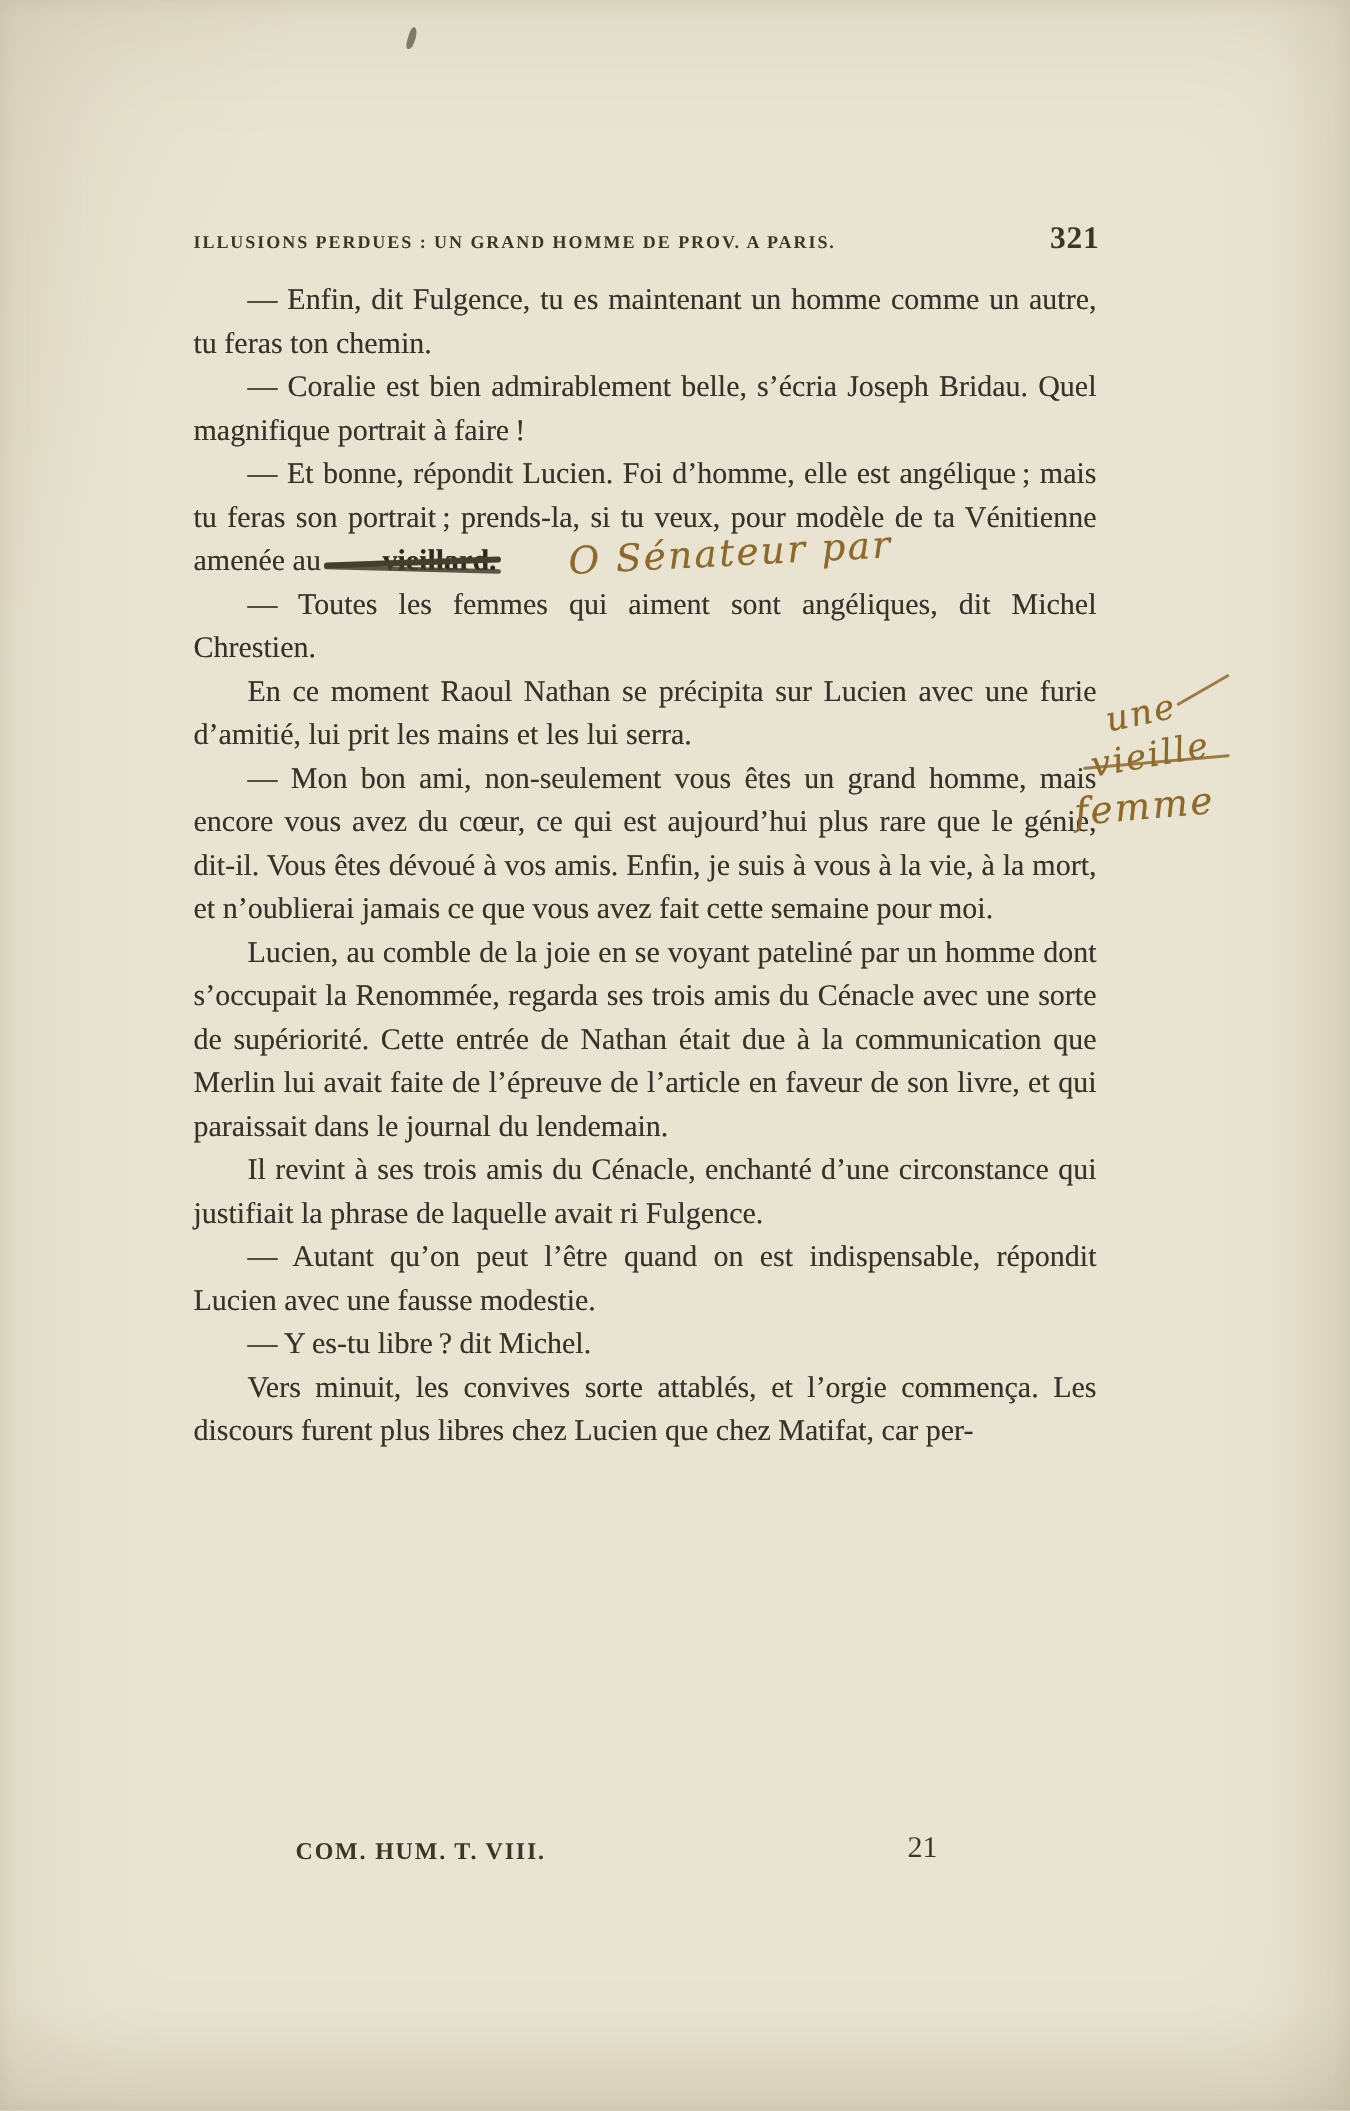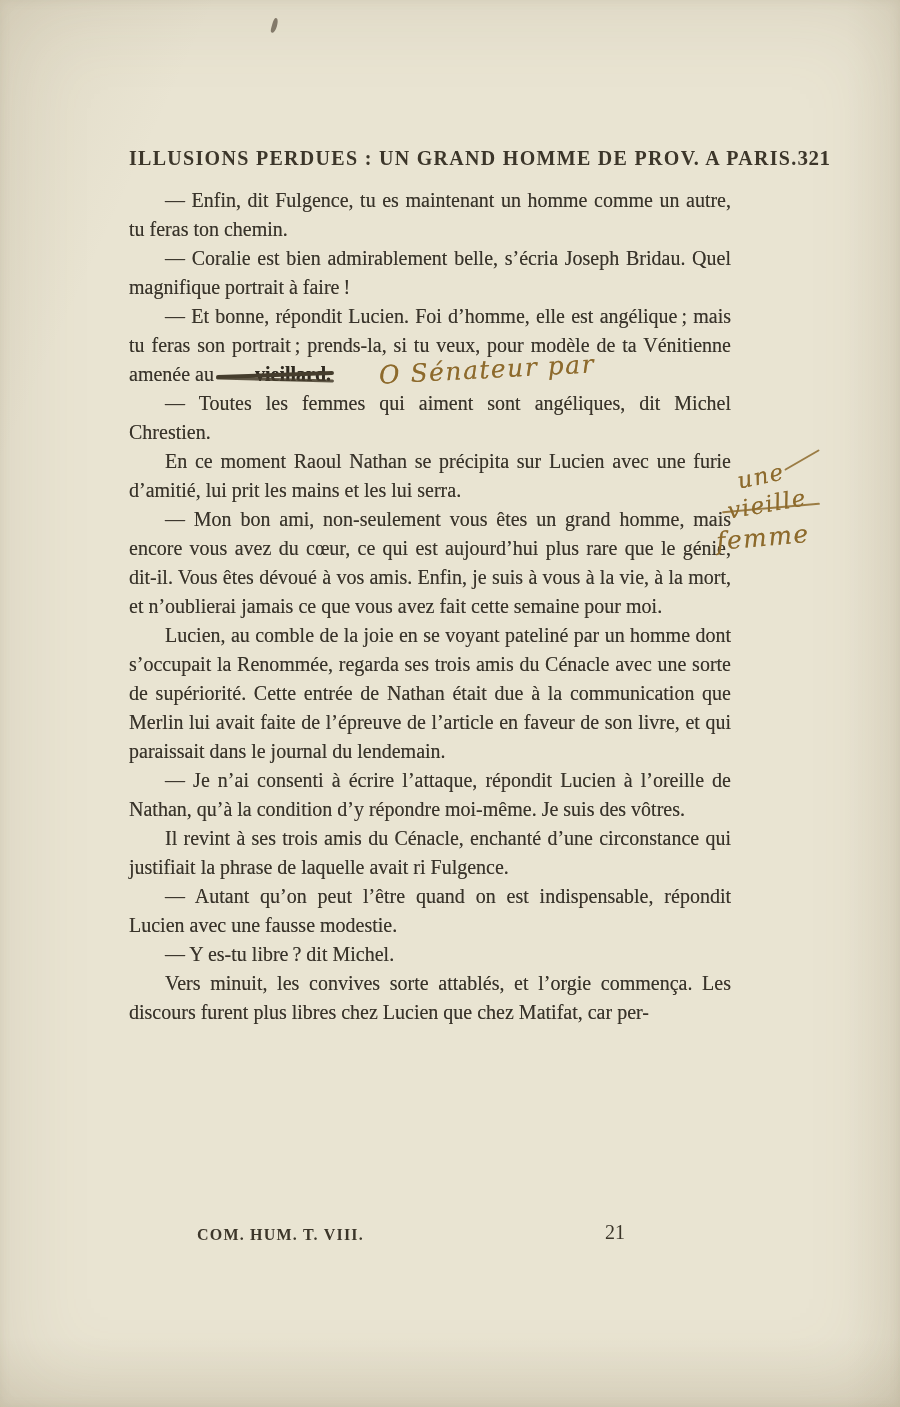--- a/index.html
+++ b/index.html
@@ -39,21 +39,21 @@
     position: absolute;
     left: 129px;
     top: 146px;
     width: 604px;
     display: flex;
     justify-content: space-between;
     align-items: baseline;
     color: #3c362a;
   }
   .rh-title {
-    font-size: 20px;
+    font-size: 12px;
     font-weight: 700;
     letter-spacing: 1.3px;
     white-space: nowrap;
     text-align: center;
   }
   .rh-page {
     font-size: 21px;
     font-weight: 700;
     letter-spacing: 0.5px;
     text-align: right;
@@ -169,21 +169,20 @@
   <div class="text-block">
     <p class="para">— Enfin, dit Fulgence, tu es maintenant un homme comme un autre, tu feras ton chemin.</p>
     <p class="para">— Coralie est bien admirablement belle, s’écria Joseph Bridau. Quel magnifique portrait à faire !</p>
 
     <p class="para"><span>— Et bonne, répondit Lucien. Foi d’homme, elle est angélique ; mais tu feras son portrait ; prends-la, si tu veux, pour modèle de ta Vénitienne amenée au </span><span class="struck">vieillard.</span><span class="hw hw-inline">O Sénateur par</span></p>
 
     <p class="para">— Toutes les femmes qui aiment sont angéliques, dit Michel Chrestien.</p>
     <p class="para">En ce moment Raoul Nathan se précipita sur Lucien avec une furie d’amitié, lui prit les mains et les lui serra.</p>
     <p class="para">— Mon bon ami, non-seulement vous êtes un grand homme, mais encore vous avez du cœur, ce qui est aujourd’hui plus rare que le génie, dit-il. Vous êtes dévoué à vos amis. Enfin, je suis à vous à la vie, à la mort, et n’oublierai jamais ce que vous avez fait cette semaine pour moi.</p>
     <p class="para">Lucien, au comble de la joie en se voyant pateliné par un homme dont s’occupait la Renommée, regarda ses trois amis du Cénacle avec une sorte de supériorité. Cette entrée de Nathan était due à la communication que Merlin lui avait faite de l’épreuve de l’article en faveur de son livre, et qui paraissait dans le journal du lendemain.</p>
-    <p class="para">— Je n’ai consenti à écrire l’attaque, répondit Lucien à l’oreille de Nathan, qu’à la condition d’y répondre moi-même. Je suis des vôtres.</p>
     <p class="para">Il revint à ses trois amis du Cénacle, enchanté d’une circonstance qui justifiait la phrase de laquelle avait ri Fulgence.</p>
     <p class="para">— Autant qu’on peut l’être quand on est indispensable, répondit Lucien avec une fausse modestie.</p>
     <p class="para">— Y es-tu libre ? dit Michel.</p>
     <p class="para">Vers minuit, les convives sorte attablés, et l’orgie commença. Les discours furent plus libres chez Lucien que chez Matifat, car per-</p>
   </div>
 
   <span class="hw hw-margin hw-une">une</span>
   <span class="hw hw-margin hw-vieille">vieille</span>
   <span class="hw hw-margin hw-femme">femme</span>
   <div class="flourish flourish-1"></div>

